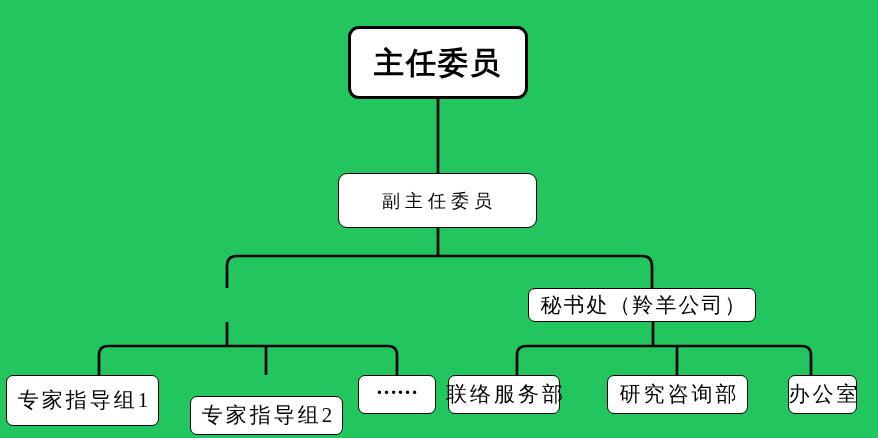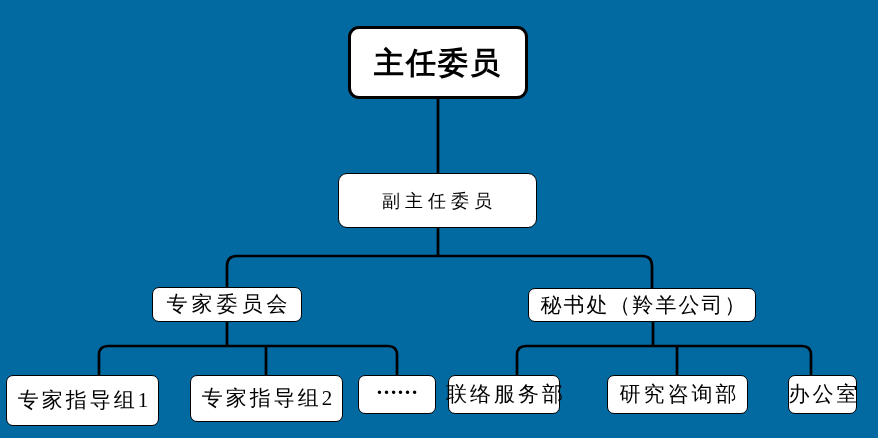--- a/index.html
+++ b/index.html
@@ -4,21 +4,21 @@
 <style>
   html, body {
     margin: 0;
     padding: 0;
     background: #ffffff;
   }
   .canvas {
     position: relative;
     width: 878px;
     height: 438px;
-    background: #0369a1;
+    background: #22c55e;
     font-family: "Liberation Serif", "DejaVu Serif", serif;
     color: #000000;
     overflow: hidden;
   }
   svg.connectors {
     position: absolute;
     left: 0;
     top: 0;
     width: 878px;
     height: 438px;
@@ -55,21 +55,21 @@
     font-size: 18px; letter-spacing: 5px;
   }
   .n-deputy span, .lvl3 span, .lvl4 span { padding-left: 4px; } 
   
   .lvl3 { font-size: 21px; letter-spacing: 4px; border-radius: 7px; }
   .n-expert { left: 152px; top: 287px; width: 150px; height: 35px; }
   .n-secretariat { left: 528px; top: 288px; width: 228px; height: 34px; letter-spacing: 2px; }
   
   .lvl4 { font-size: 21px; letter-spacing: 3px; border-radius: 7px; }
   .n-group1 { left: 6px;  top: 375px; width: 153px; height: 51px; }
-  .n-group2 { left: 190px; top: 375px; width: 153px; height: 47px; }
+  .n-group2 { left: 190px; top: 396px; width: 153px; height: 39px; }
   .n-more   { left: 358px; top: 375px; width: 78px;  height: 39px; font-weight: bold; letter-spacing: 0; }
   .n-more span { position: relative; top: -7px; padding-left: 0; }
   .n-liaison  { left: 448px; top: 375px; width: 112px; height: 39px; }
   .n-research { left: 607px; top: 375px; width: 141px; height: 39px; }
   .n-office   { left: 788px; top: 375px; width: 69px;  height: 39px; }
 </style>
 </head>
 <body>
 
 <div class="canvas">
@@ -94,23 +94,20 @@
   </svg>
 
   <div class="node n-director">
     <span>主任委员</span>
   </div>
 
   <div class="node n-deputy">
     <span>副主任委员</span>
   </div>
 
-  <div class="node lvl3 n-expert">
-    <span>专家委员会</span>
-  </div>
 
   <div class="node lvl3 n-secretariat">
     <span>秘书处（羚羊公司）</span>
   </div>
 
   <div class="node lvl4 n-group1">
     <span>专家指导组1</span>
   </div>
 
   <div class="node lvl4 n-group2">

